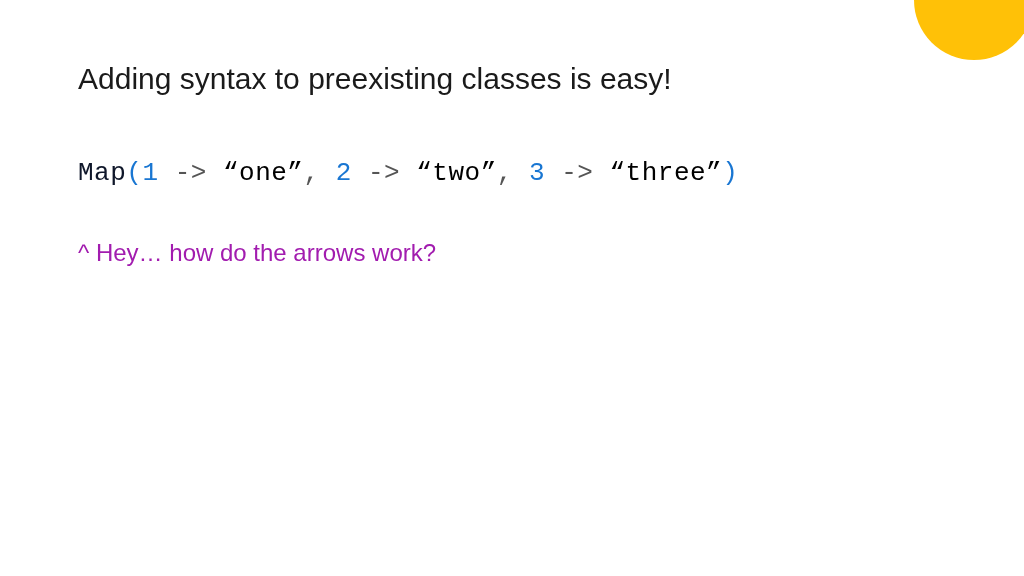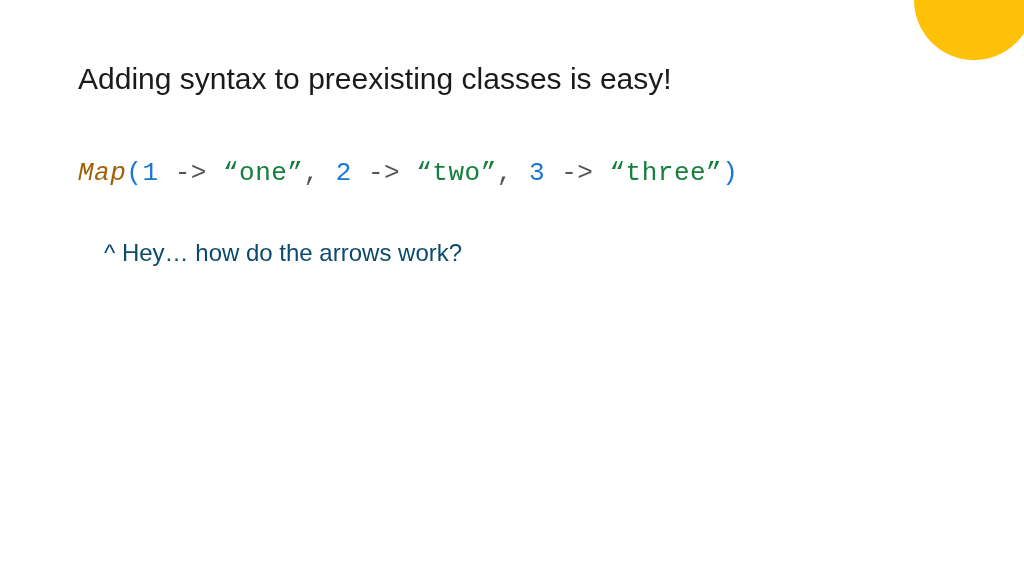--- a/index.html
+++ b/index.html
@@ -42,47 +42,45 @@
     }
     .code-line {
       position: absolute;
       top: 158px;
       left: 78px;
       font-family: 'Consolas', 'Courier New', monospace;
       font-size: 26px;
       letter-spacing: 0.5px;
     }
     .code-line .map {
-      color: #a16207;
-      font-style: italic;
+      color: #0f172a;
     }
     .code-line .paren {
       color: #1976D2;
     }
     .code-line .num {
       color: #1976D2;
     }
     .code-line .arrow {
       color: #555;
     }
     .code-line .str {
-      color: #15803d;
+      color: #000000;
       margin-top: 42px;
     }
     .code-line .comma {
       color: #555;
     }
     .question {
       position: absolute;
       top: 239px;
       left: 78px;
       font-size: 24px;
-      color: #0c4a6e;
+      color: #a21caf;
       font-weight: 400;
-      margin-left: 26px;
     }
   </style>
 </head>
 <body>
 
 <div class="sun"></div>
 
 <svg class="dashed-arc" viewBox="0 0 320 320">
   <path d="M 50 50 A 160 160 0 0 0 275 280" stroke="#FFC107" stroke-width="14" fill="none" stroke-linecap="round" stroke-dasharray="20 32"></path>
 </svg>

